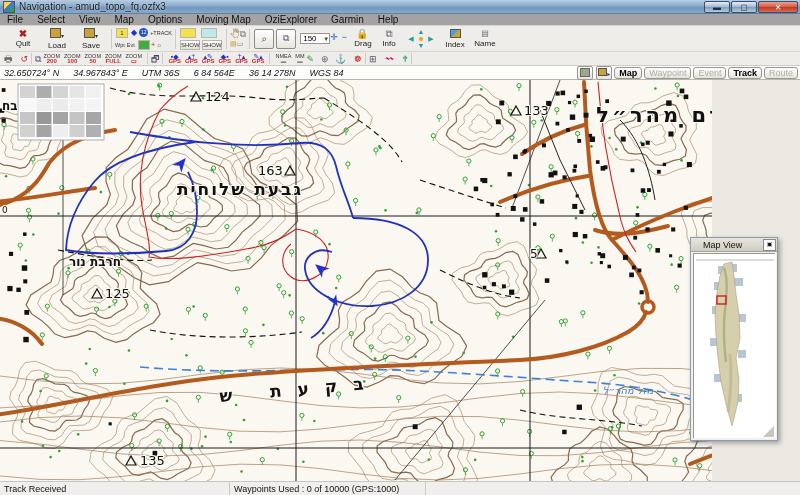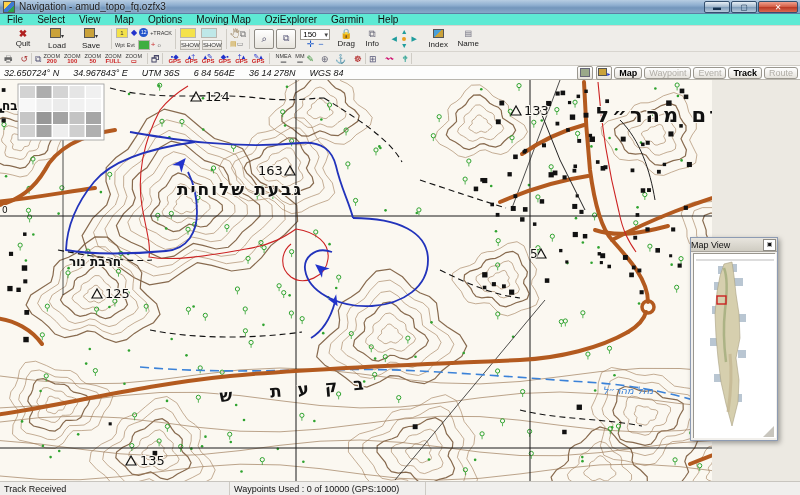--- a/index.html
+++ b/index.html
@@ -12,40 +12,40 @@
     display:flex;align-items:center;border-bottom:1px solid #5d7fa3;box-sizing:border-box;}
   .appicon{width:10px;height:10px;margin:0 4px 0 3px;
     background:linear-gradient(135deg,#ffd24a 0 40%,#3f7ad0 40% 70%,#2fa14a 70%);border:1px solid #555;}
   .titletext{font-size:10px;color:#1a1a1a;text-shadow:0 0 2px #dfeaf5;}
   .winbtns{margin-left:auto;display:flex;height:12px;margin-right:2px;}
   .winbtn{width:26px;height:12px;border:1px solid #35506e;border-radius:2px;margin-left:1px;
     background:linear-gradient(180deg,#e8eff6,#9fb6cc 50%,#7e9cba 51%,#b6c9da);
     color:#16324f;font-size:8px;line-height:11px;text-align:center;box-sizing:border-box;}
   .winbtn.close{width:40px;background:linear-gradient(180deg,#f0a08e,#d25a42 50%,#b83824 51%,#d96a50);color:#fff;}
   
-  .menubar{position:absolute;left:0;top:14px;width:800px;height:12px;background:#5eead4;
+  .menubar{position:absolute;left:0;top:14px;width:800px;height:12px;background:#a3a3a3;
     border-bottom:1px solid #d8d5cf;display:flex;align-items:flex-start;box-sizing:border-box;}
   .menuitem{padding:0 7px;font-size:10px;color:#111;}
   
   .toolbar1{position:absolute;left:0;top:26px;width:800px;height:26px;background:#efede9;
     border-bottom:1px solid #d8d5cf;display:flex;align-items:center;box-sizing:border-box;}
   .toolbar2{position:absolute;left:0;top:52px;width:800px;height:14px;background:#efede9;
     border-bottom:1px solid #cfccc5;display:flex;align-items:center;box-sizing:border-box;}
   .sep{width:1px;height:20px;background:#cfccc5;margin:0 3px;}
   .sep2{width:1px;height:11px;background:#cfccc5;margin:0 3px;}
   .bigbtn{width:34px;height:24px;display:flex;flex-direction:column;align-items:center;justify-content:center;
     font-size:8px;color:#222;}
   .bigbtn .ic{font-size:10px;line-height:10px;}
   .mini{height:10px;min-width:12px;margin:1px;font-size:6px;line-height:9px;text-align:center;
     border:1px solid #b9b6ae;background:linear-gradient(180deg,#fdfdfc,#e4e1da);color:#333;box-sizing:border-box;}
   .cluster{display:flex;flex-direction:column;justify-content:center;}
   .crow{display:flex;align-items:center;}
   .framebtn{width:18px;height:18px;border:1px solid #8f8c85;background:linear-gradient(180deg,#fff,#e8e5de);
     display:flex;align-items:center;justify-content:center;margin:0 1px;border-radius:2px;}
-  .zoomcombo{display:flex;flex-direction:column;margin:12px 3px;}
+  .zoomcombo{display:flex;margin:12px 3px;}
   .zoomval{width:30px;height:11px;border:1px solid #9a978f;background:#fff;font-size:8px;line-height:10px;
     padding-left:2px;box-sizing:border-box;display:flex;justify-content:space-between;}
   .zoomval .dd{color:#444;font-size:6px;}
   .pm{display:flex;gap:4px;font-size:9px;line-height:9px;color:#1a58c8;justify-content:center;}
   .pan{display:grid;grid-template-columns:10px 10px 10px;grid-template-rows:7px 7px 7px;
        margin:0 4px;align-items:center;justify-items:center;}
   .pan span{color:#1f9d9d;font-size:7px;line-height:7px;}
   .pan .dot{width:4px;height:4px;border-radius:50%;background:#e8a020;}
   .t2btn{height:12px;display:flex;flex-direction:column;align-items:center;justify-content:center;
     padding:0 2px;font-size:5.5px;line-height:5px;color:#333;}
@@ -60,21 +60,21 @@
     font-size:9px;line-height:10px;padding:0 4px;margin-left:2px;color:#000;font-weight:bold;box-sizing:border-box;white-space:nowrap;}
   .mwbtn.off{color:#b0ada6;font-weight:normal;}
   .cicon{width:14px;height:12px;border:1px solid #9a978f;border-radius:2px;margin-left:3px;
     background:linear-gradient(180deg,#fff,#e6e3dc);display:flex;align-items:center;justify-content:center;font-size:7px;}
   
   .maparea{position:absolute;left:0;top:80px;width:712px;height:401px;background:#fbf8f1;overflow:hidden;}
   
   .mapview{position:absolute;left:690px;top:237px;width:88px;height:204px;background:#f2f0ec;
     border:1px solid #8d9bb3;box-shadow:2px 2px 5px rgba(0,0,0,.35);box-sizing:border-box;}
   .mv-title{height:13px;background:linear-gradient(180deg,#e8e5de,#cfccc2);display:flex;align-items:center;
-    font-size:9px;padding-left:0;color:#111;border-bottom:1px solid #a8a49c;}
+    font-size:9px;padding-left:12px;color:#111;border-bottom:1px solid #a8a49c;}
   .mv-btn{margin-left:auto;width:11px;height:10px;border:1px solid #8f8c85;background:#fff;
     font-size:6px;line-height:9px;text-align:center;margin-right:1px;}
   .mv-body{position:absolute;left:2px;top:15px;right:2px;bottom:2px;background:#fff;border:1px solid #9a978f;}
   .mv-grip{position:absolute;right:0;bottom:0;width:0;height:0;
     border-left:11px solid transparent;border-bottom:11px solid #c8c5bd;}
   
   .statusbar{position:absolute;left:0;top:481px;width:800px;height:14px;background:#f0efed;
     border-top:1px solid #c8c5bf;display:flex;align-items:center;font-size:9px;color:#111;box-sizing:border-box;}
   .seg{height:100%;display:flex;align-items:center;padding-left:4px;border-right:1px solid #cdcac4;box-sizing:border-box;}
 </style>

